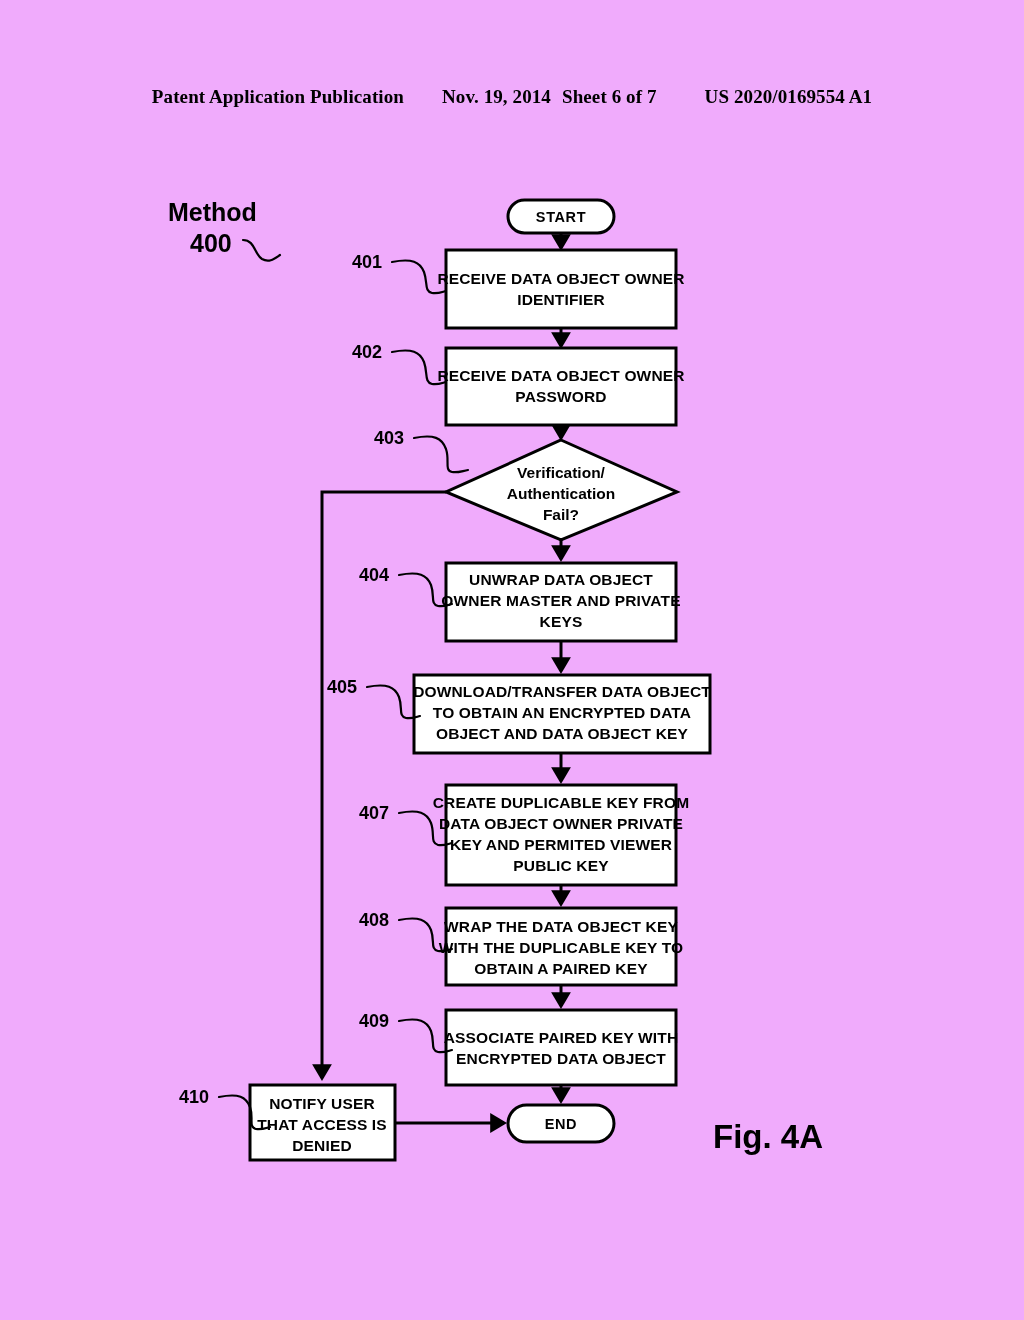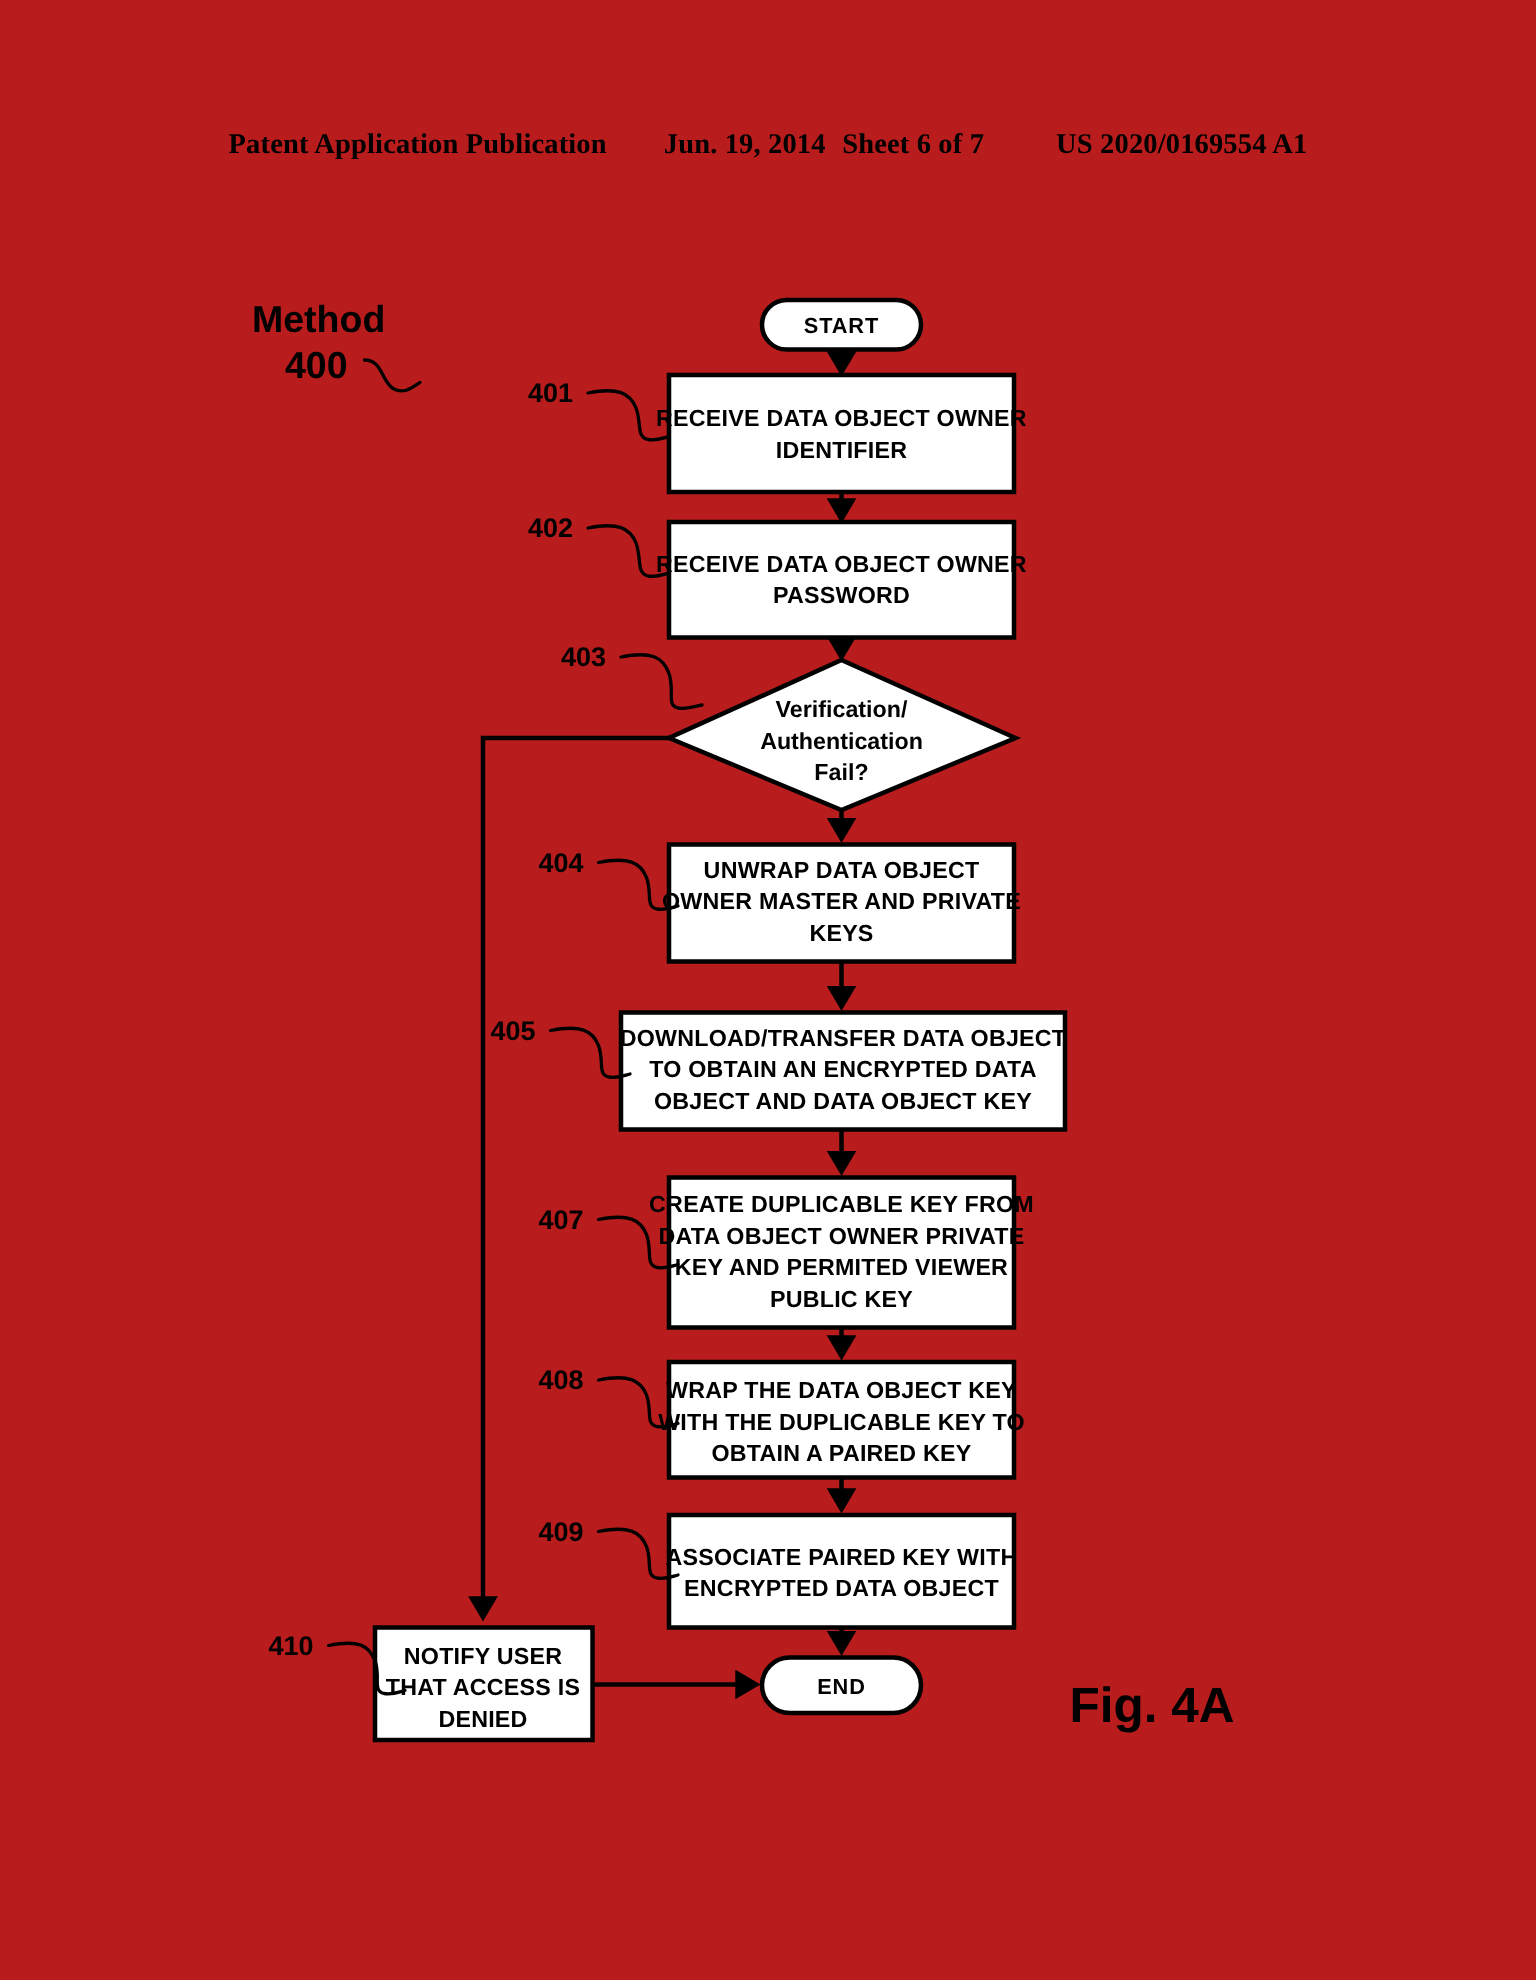--- a/index.html
+++ b/index.html
@@ -11,21 +11,21 @@
   body {
     width: 1024px;
     height: 1320px;
     position: relative;
     font-family: "Liberation Sans", sans-serif;
     overflow: hidden;
   }
   #page {
     position: absolute;
     inset: 0;
-    background: #b91c1c;
+    background: #f0abfc;
   }
   
   .pub-header {
     position: absolute;
     left: 0;
     right: 0;
     top: 86px;
     height: 28px;
     display: flex;
     justify-content: center;
@@ -115,21 +115,21 @@
   }
 </style>
 </head>
 <body>
 
 <div id="page">
 
   <div class="pub-header">
     <span class="seg">Patent Application Publication</span>
     <span class="gap-a"></span>
-    <span class="seg">Jun. 19, 2014</span>
+    <span class="seg">Nov. 19, 2014</span>
     <span class="gap-b"></span>
     <span class="seg">Sheet 6 of 7</span>
     <span class="gap-c"></span>
     <span class="seg">US 2020/0169554 A1</span>
   </div>
 
   <div id="figure">
     <svg id="flow" viewBox="0 0 1024 1320" xmlns="http://www.w3.org/2000/svg">
       <defs>
         <marker id="arrow" markerWidth="9" markerHeight="9" refX="4.6" refY="3.3" orient="auto" markerUnits="strokeWidth">

